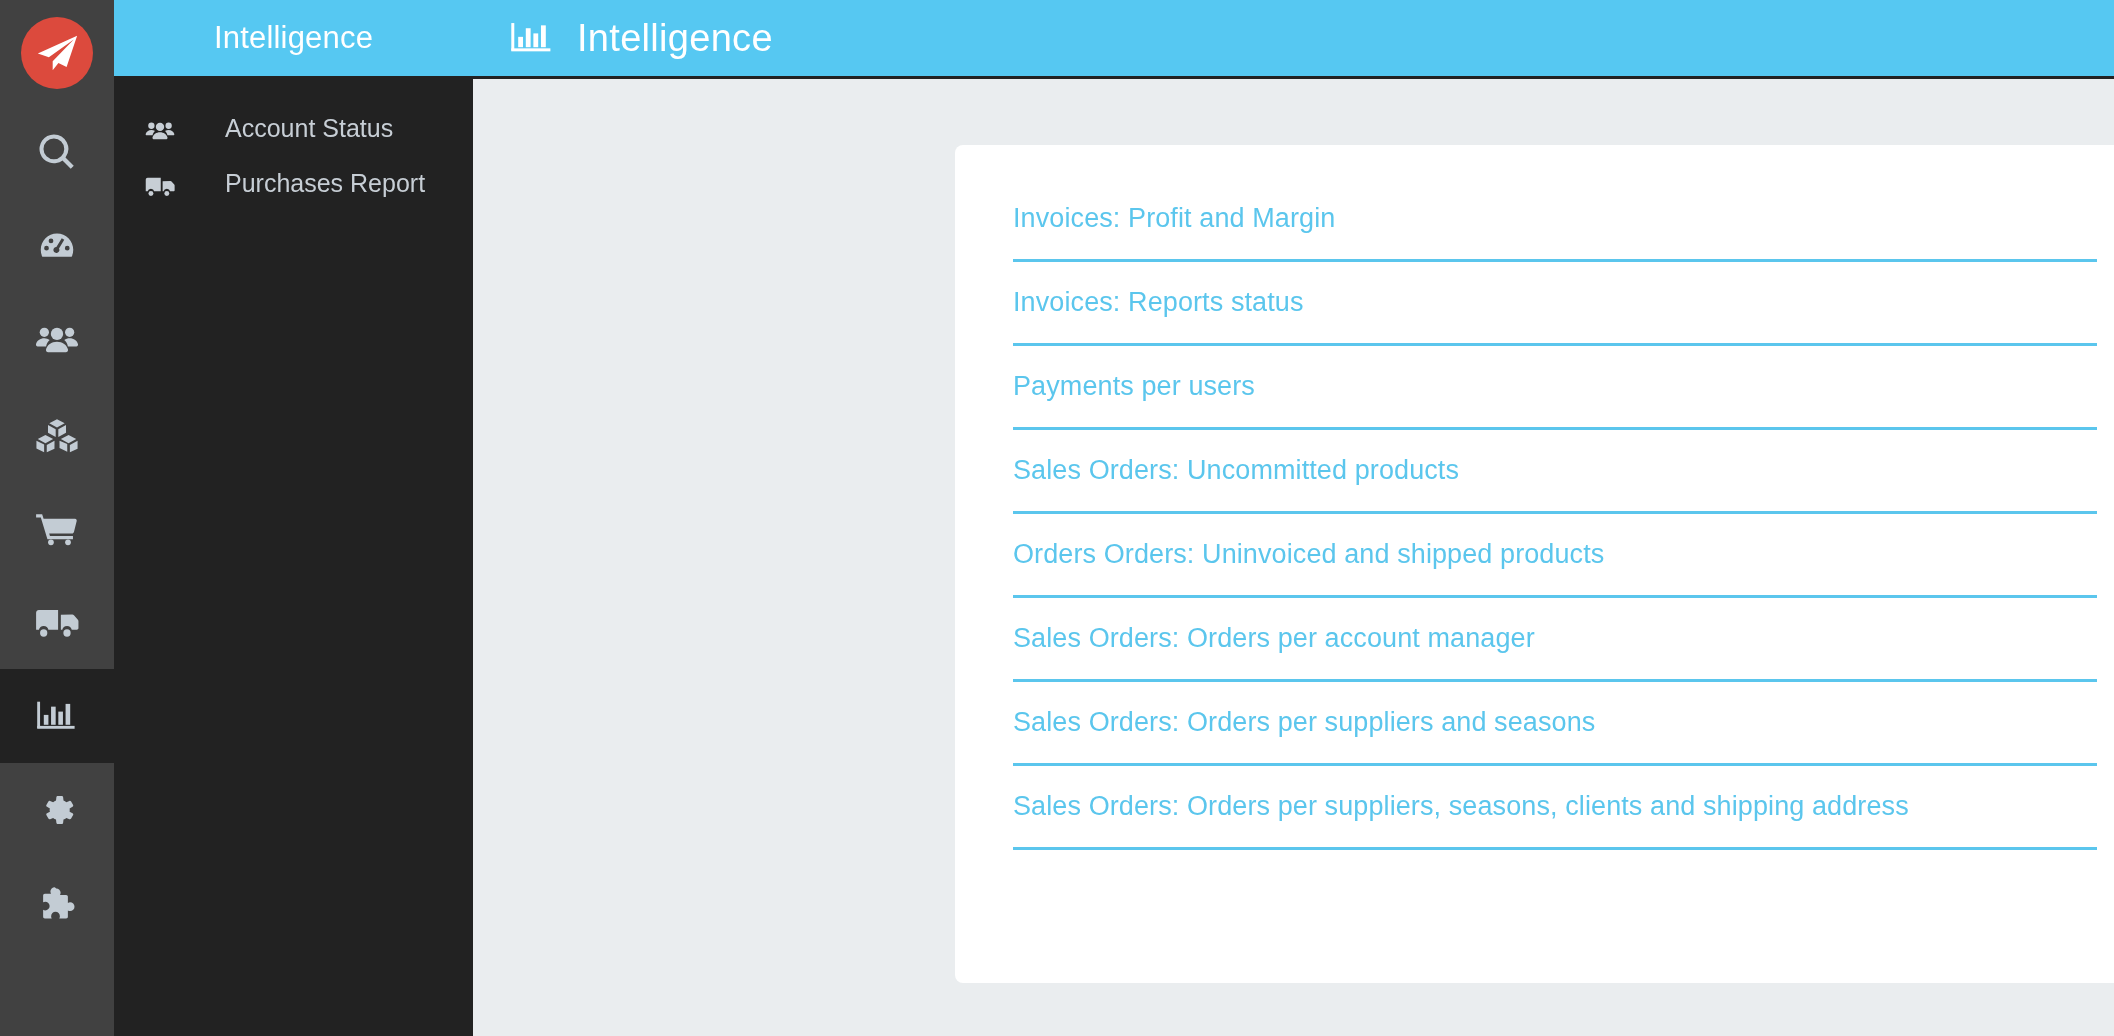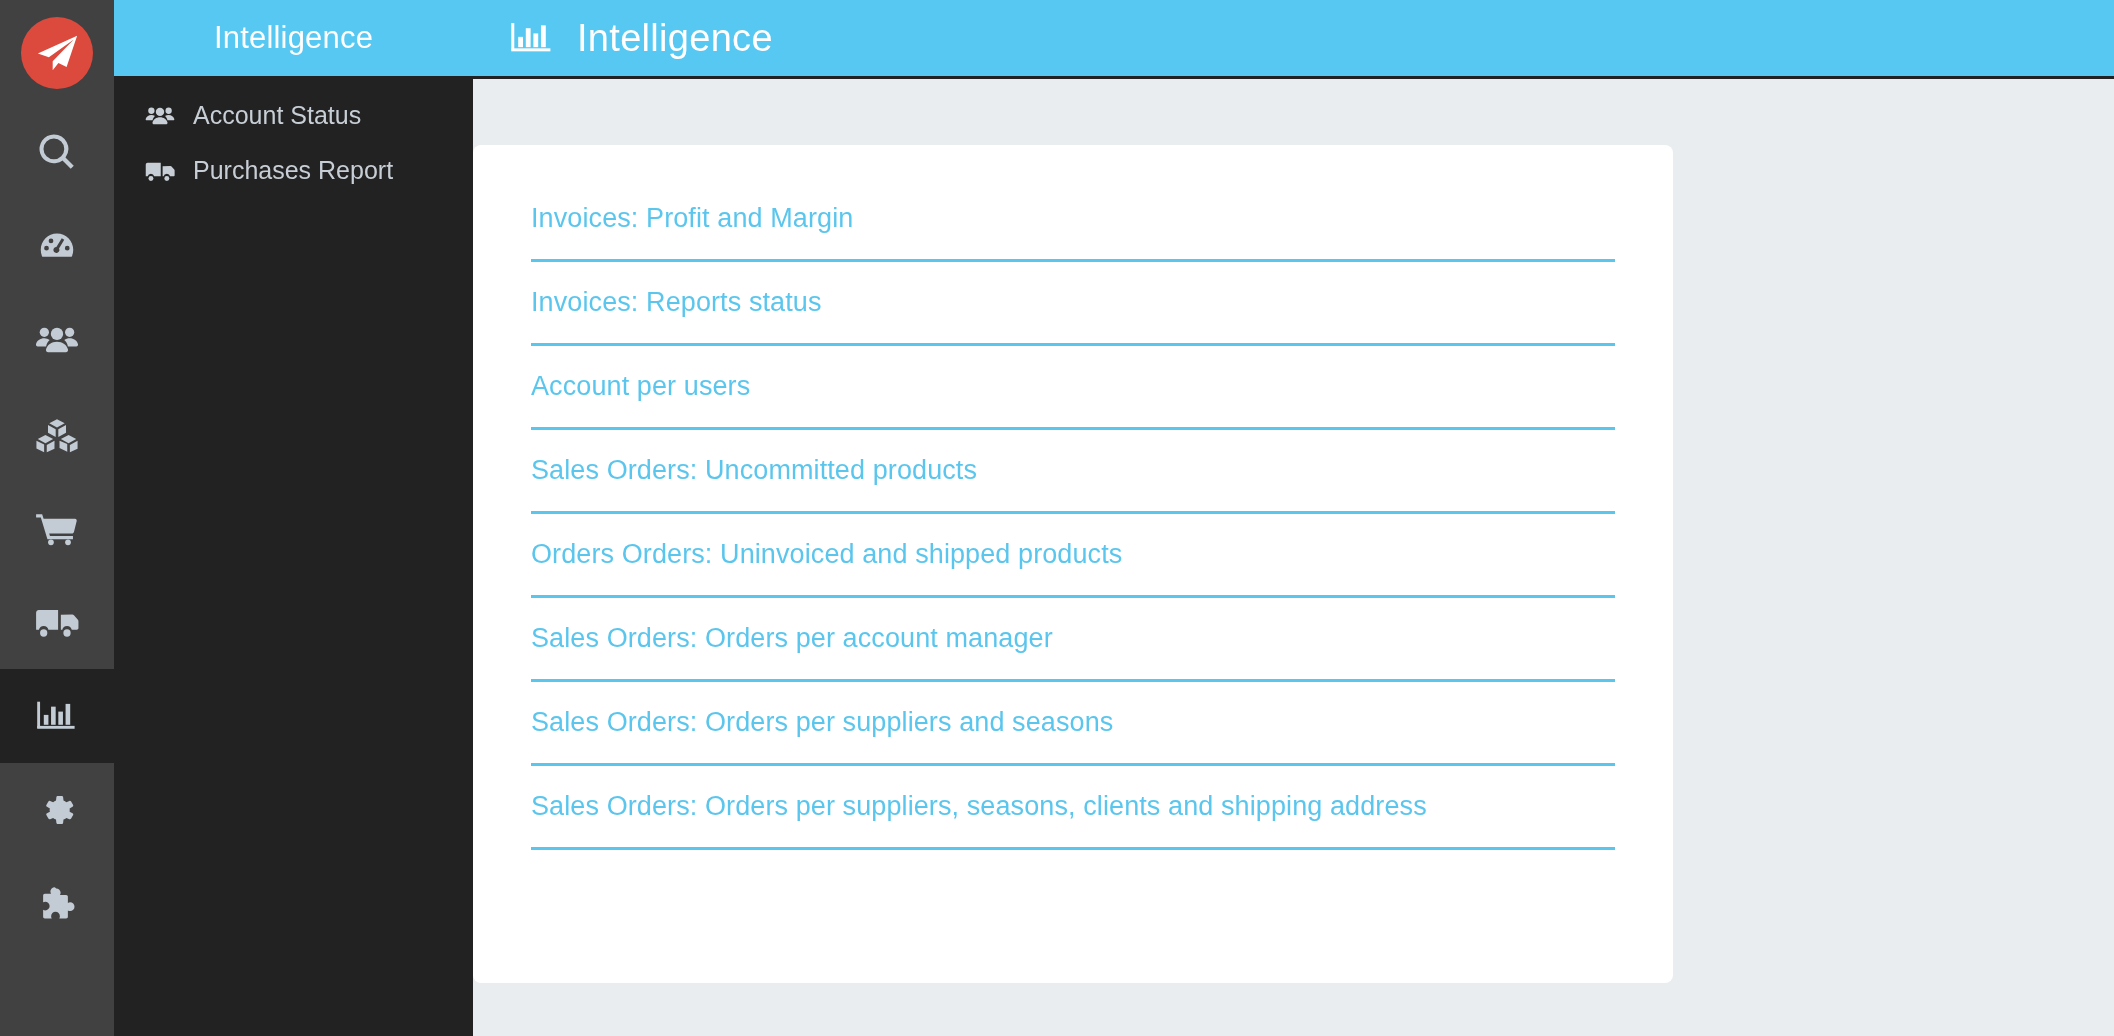--- a/index.html
+++ b/index.html
@@ -72,25 +72,26 @@
     align-items: center;
     justify-content: center;
     font-size: 31px;
     letter-spacing: 0.2px;
     border-bottom: 3px solid #222222;
   }
   .menu-list { padding-top: 9px; }
   .menu-item {
     height: 55px;
     display: flex;
-    align-items: center;
+    align-items: flex-end;
     padding-left: 31px;
     color: #c7ced5;
     font-size: 25px;
     white-space: nowrap;
+    gap: 32px;
   }
   .menu-item.active { background: #474747; }
   .menu-item .mi-icon {
     width: 44px;
     flex: 0 0 44px;
     display: flex;
     align-items: center;
     color: #c7ced5;
   }
   .menu-item .mi-icon svg { display: block; fill: #c7ced5; }
@@ -125,20 +126,21 @@
   }
 
   .content-wrap {
     position: absolute;
     top: 82px;
     left: 0;
     right: 0;
     bottom: 0;
     background: #eaedef;
     padding-top: 63px;
+    padding-left: 482px;
   }
   .card {
     background: #ffffff;
     border-radius: 8px;
     width: 1200px;
     min-height: 838px;
     padding: 33px 58px 40px 58px;
   }
   .report-list { list-style: none; }
   .report-item {
@@ -324,21 +326,21 @@
       <div class="card">
         <ul class="report-list">
 
           <li class="report-item">
             <a class="report-link" href="#">Invoices: Profit and Margin</a>
           </li>
           <li class="report-item">
             <a class="report-link" href="#">Invoices: Reports status</a>
           </li>
           <li class="report-item">
-            <a class="report-link" href="#">Account per users</a>
+            <a class="report-link" href="#">Payments per users</a>
           </li>
           <li class="report-item">
             <a class="report-link" href="#">Sales Orders: Uncommitted products</a>
           </li>
           <li class="report-item">
             <a class="report-link" href="#">Orders Orders: Uninvoiced and shipped products</a>
           </li>
           <li class="report-item">
             <a class="report-link" href="#">Sales Orders: Orders per account manager</a>
           </li>

